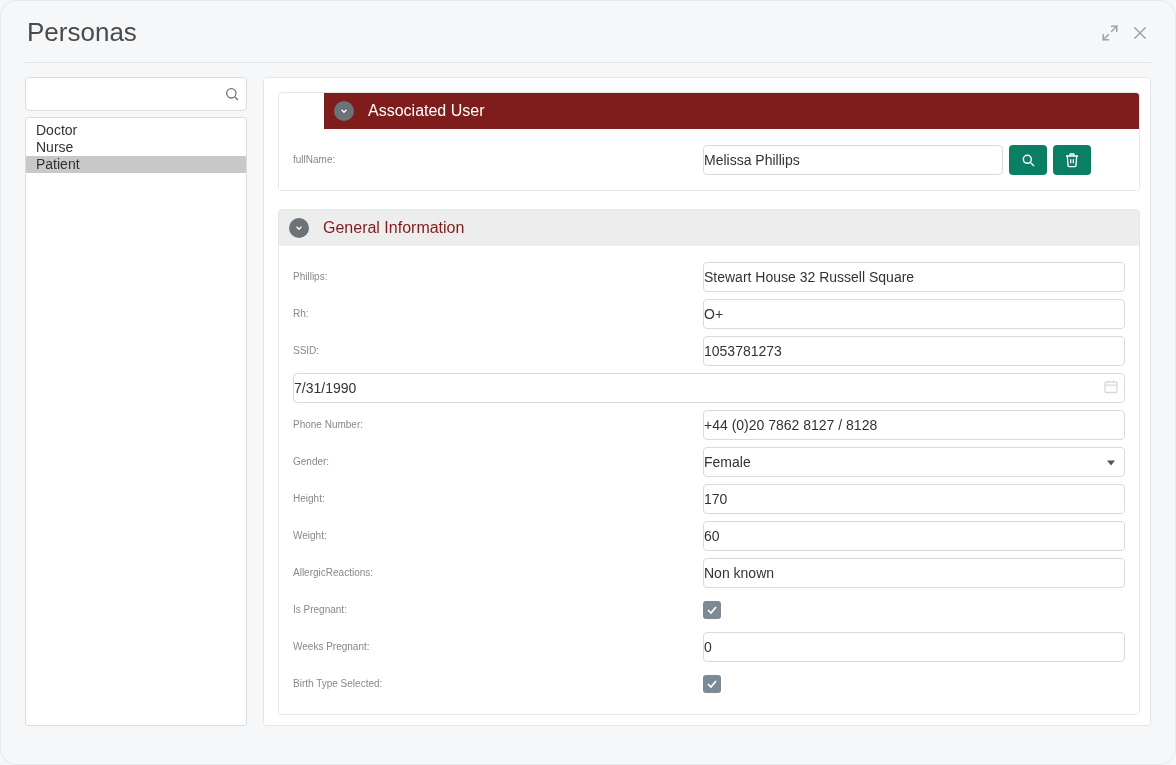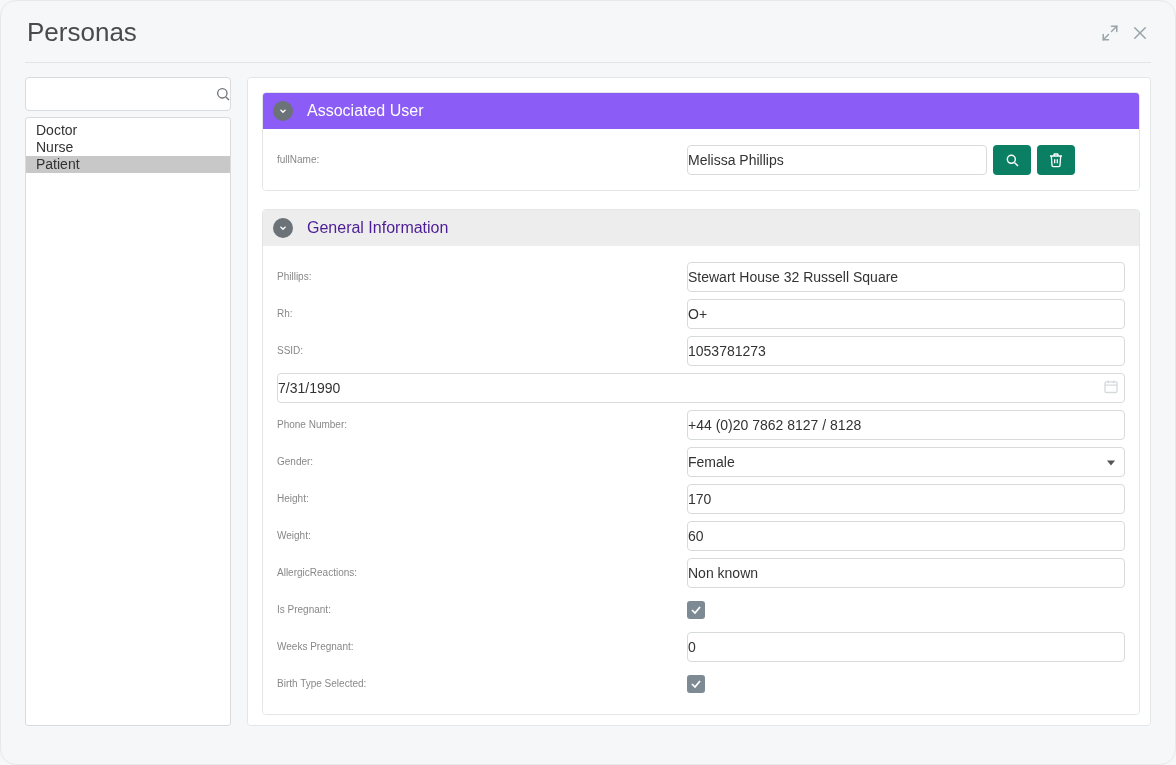--- a/index.html
+++ b/index.html
@@ -52,21 +52,21 @@
   
   .body {
     display:flex;
     gap: 16px;
     padding: 0 24px 24px 24px;
     height: calc(100% - 90px);
   }
 
   
   .sidebar {
-    width: 206px;
+    width: 222px;
     flex-shrink:0;
     display:flex;
     flex-direction:column;
   }
   .search-box {
     background:#fff;
     border:1px solid #d8dcdf;
     border-radius:4px;
     height:34px;
     display:flex;
@@ -116,26 +116,27 @@
   }
   .section-header {
     display:flex;
     align-items:center;
     gap:14px;
     padding: 8px 10px;
     font-size: 16px;
     cursor:pointer;
   }
   .section-header.dark {
-    background:#8b5cf6;
+    background:#7f1d1d;
     color:#fff;
+    margin-left:45px;
   }
   .section-header.light {
     background:#ededed;
-    color:#4c1d95;
+    color:#7f1d1d;
   }
   .toggle {
     width:20px; height:20px; border-radius:50%;
     background:#6b7278;
     display:flex; align-items:center; justify-content:center;
     flex-shrink:0;
   }
   .toggle svg { display:block; }
   .section-body {
     background:#fff;

